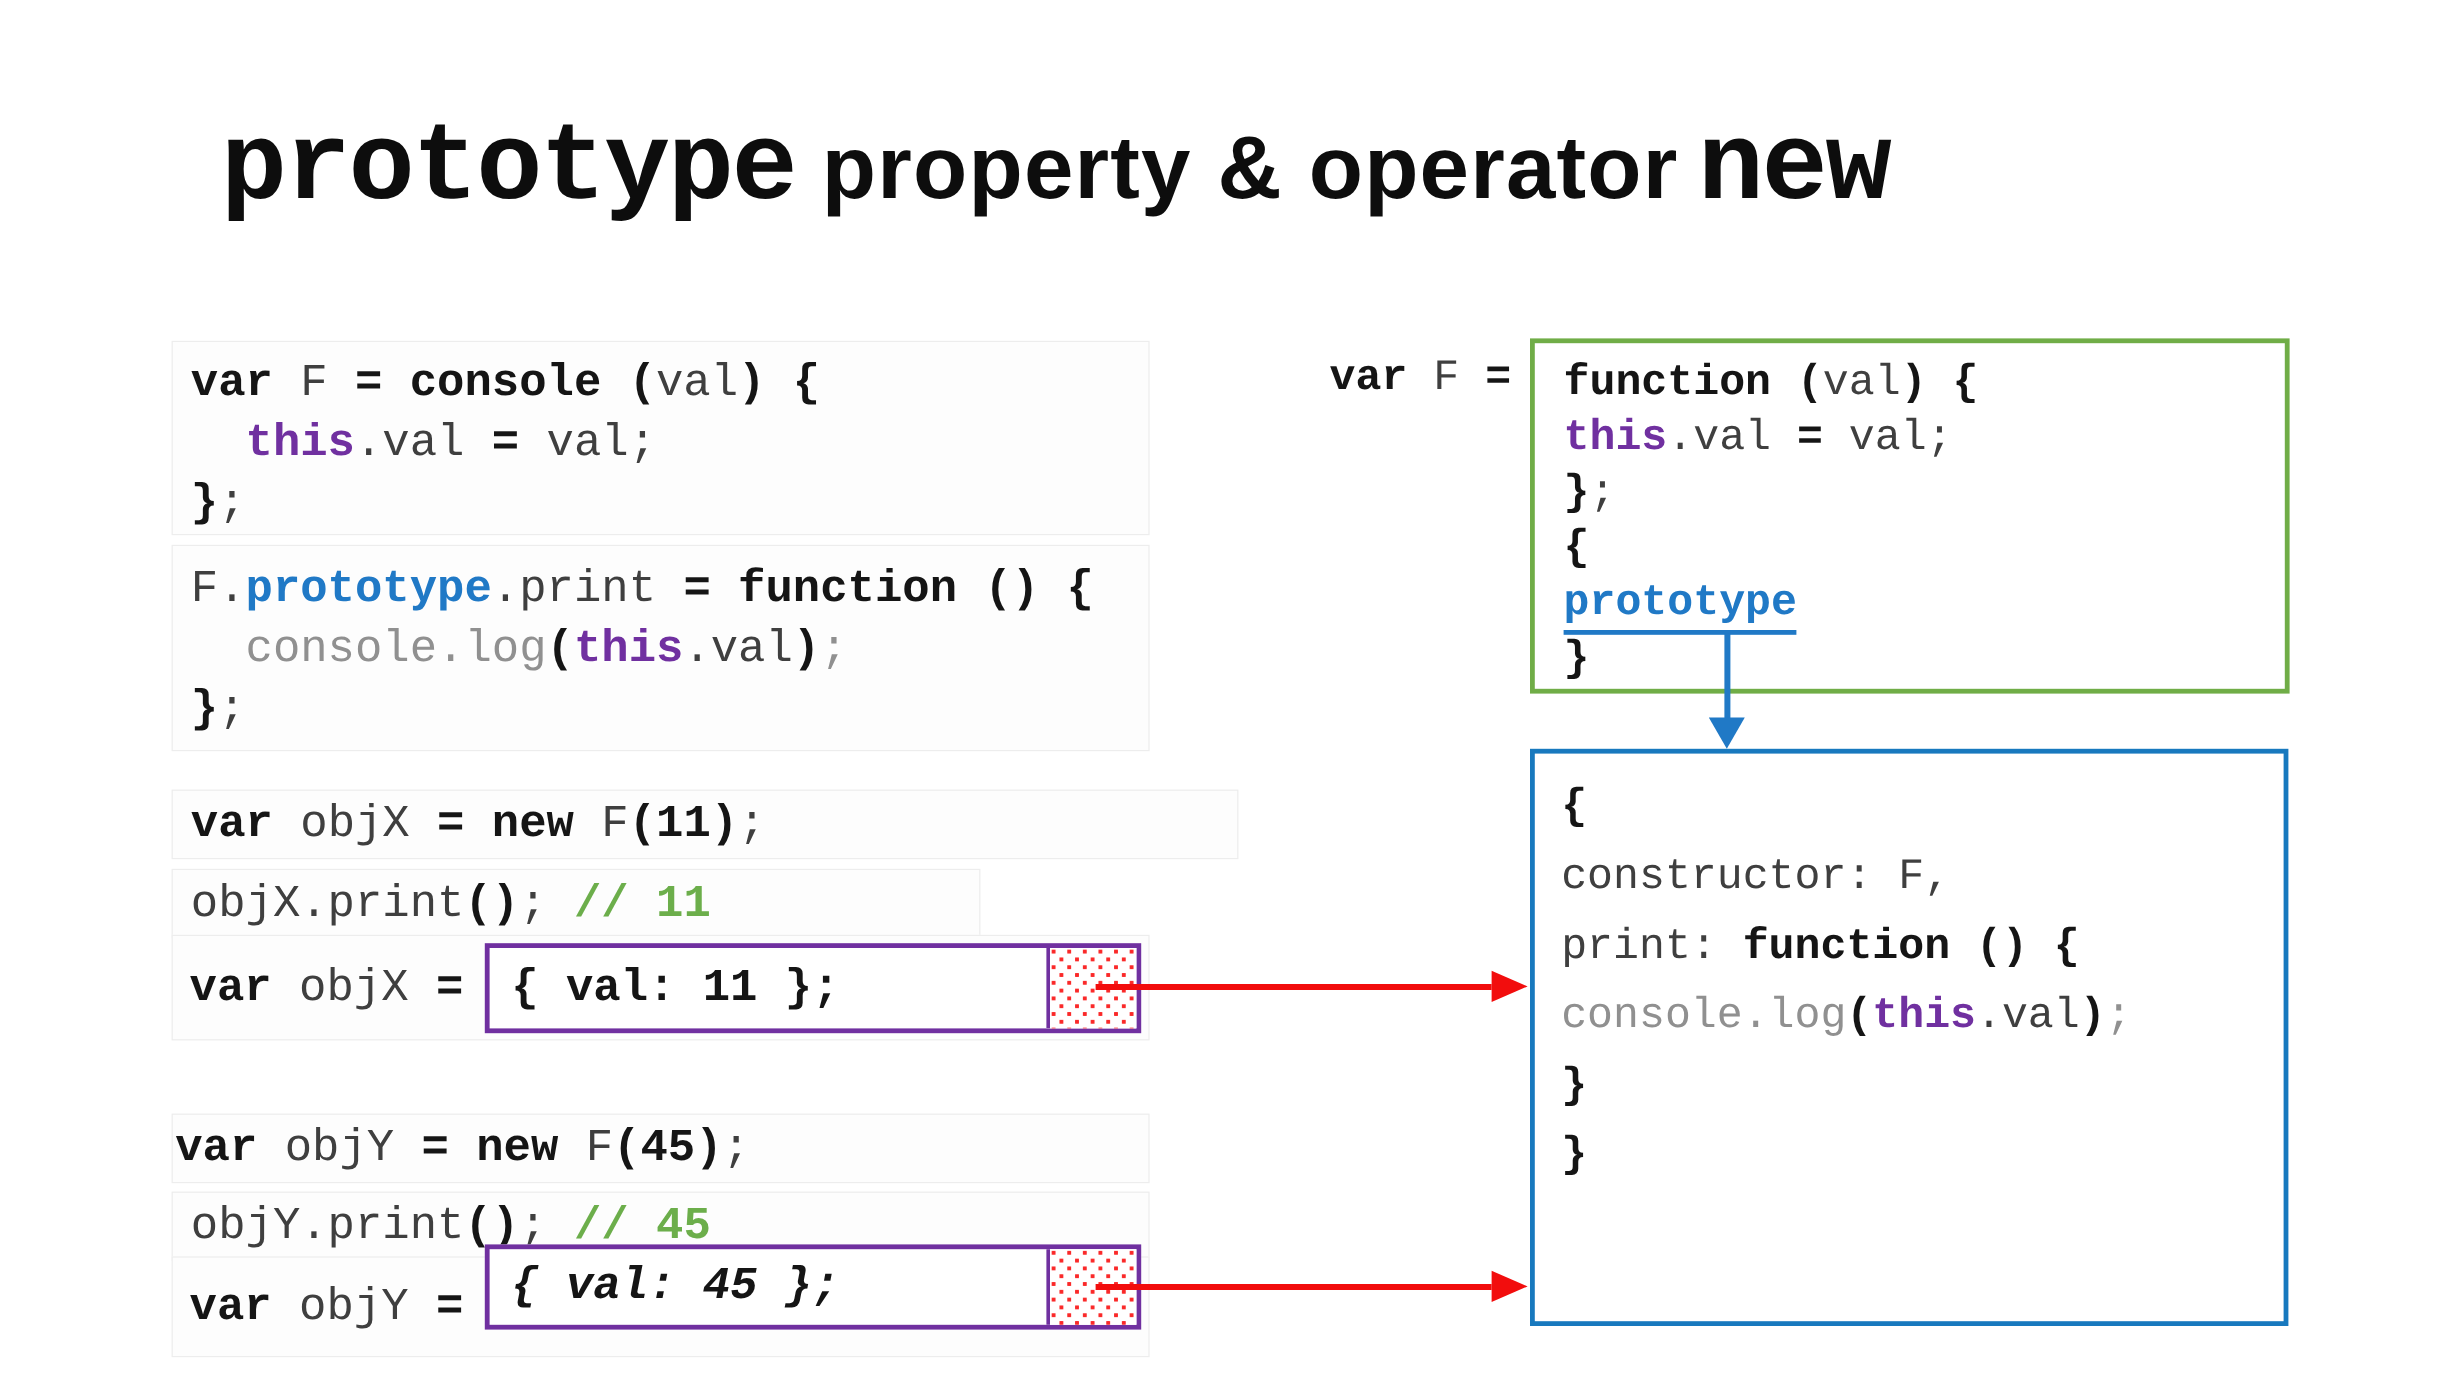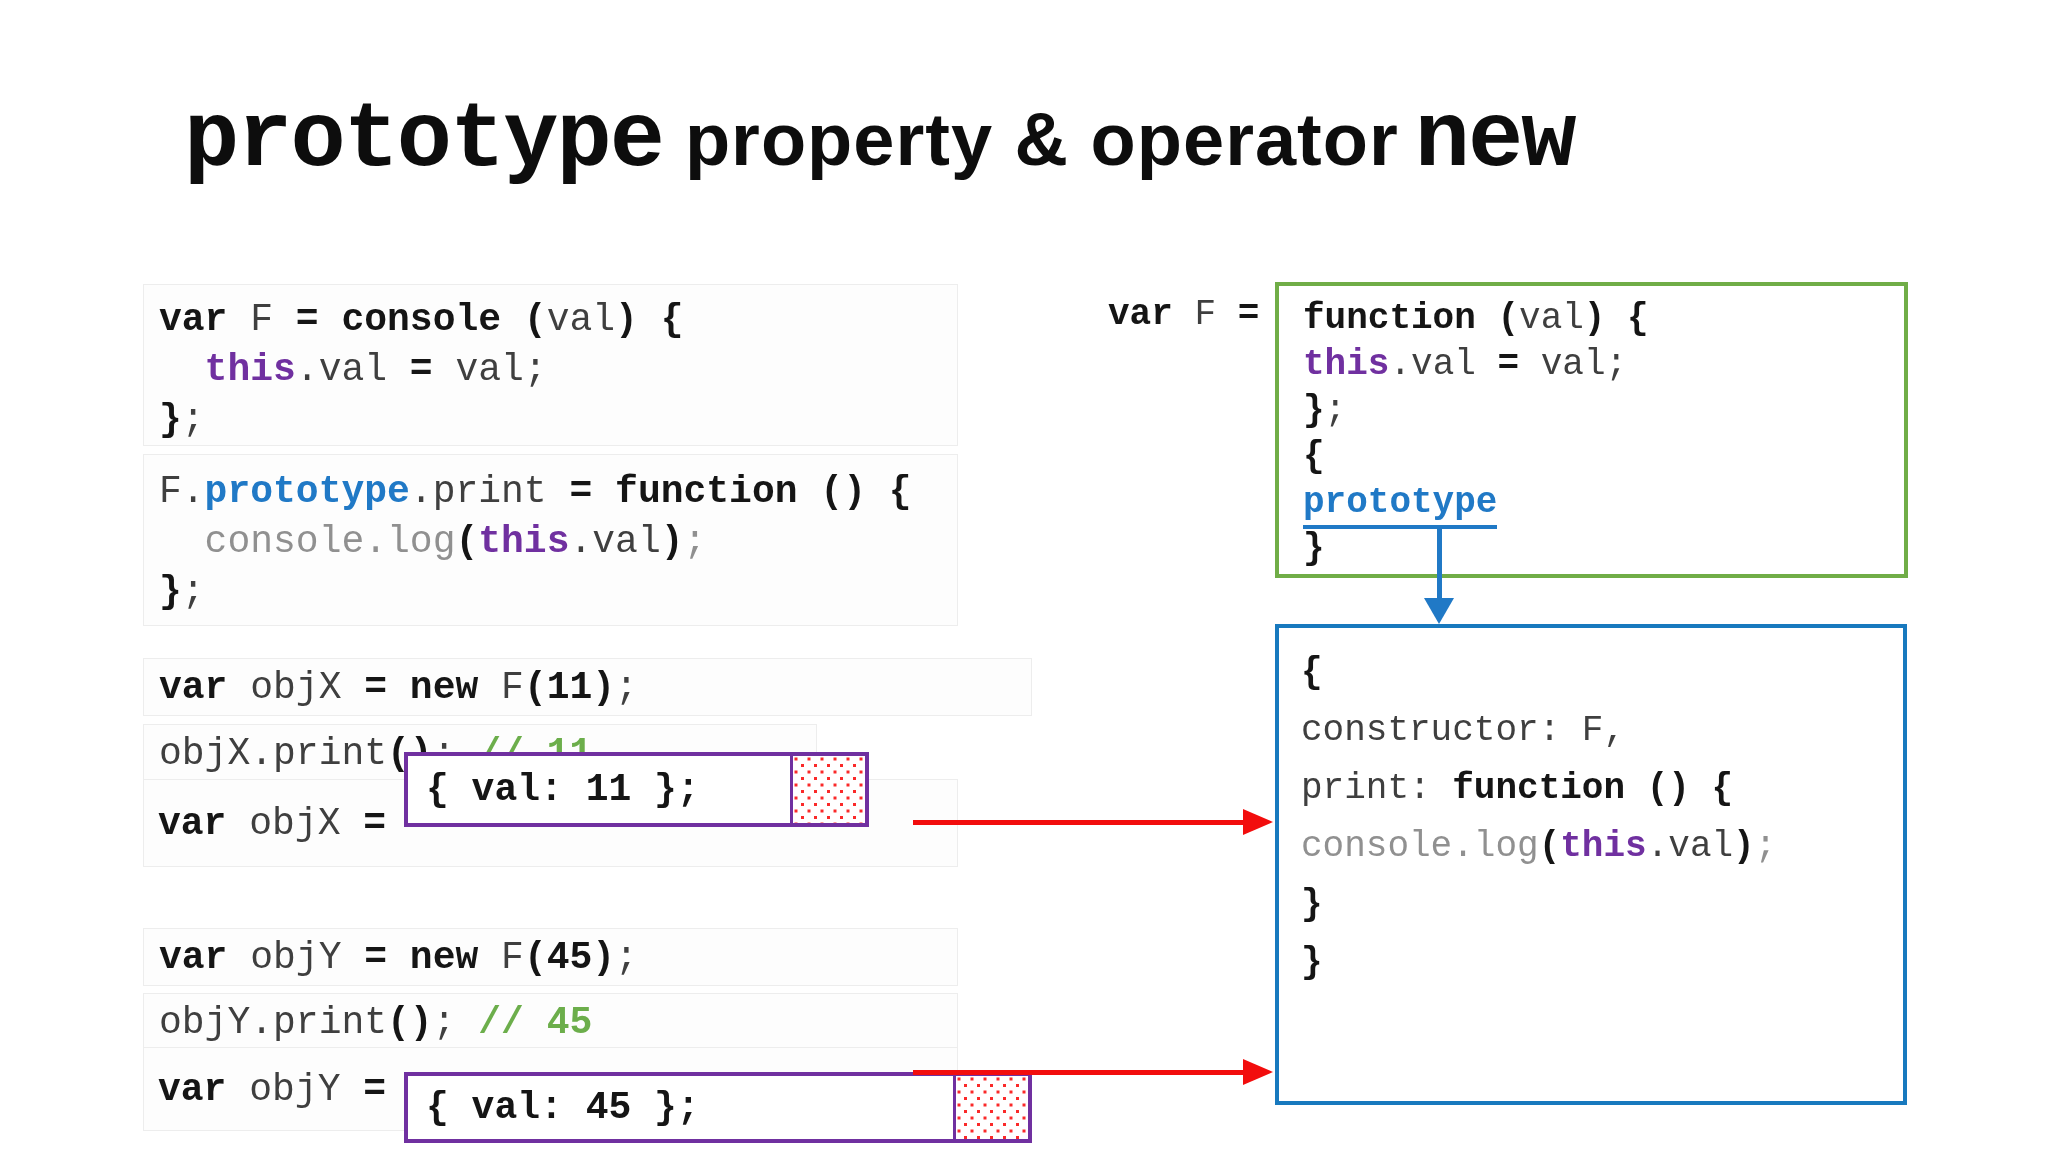--- a/index.html
+++ b/index.html
@@ -77,36 +77,36 @@
   <div class="codebg code" style="left:143px;top:658px;width:889px;height:58px;padding:4px 0 0 15px;">
       <div class="ln"><span class="b">var </span><span class="g">objX </span><span class="b">= new </span><span class="g">F</span><span class="b">(11)</span><span class="g">;</span></div>
     </div>
 
   <div class="codebg code" style="left:143px;top:724px;width:674px;height:58px;padding:4px 0 0 15px;">
       <div class="ln"><span class="g">objX.print</span><span class="b">()</span><span class="g">; </span><span class="c">// 11</span></div>
     </div>
 
   <div class="codebg" style="left:143px;top:779px;width:815px;height:88px;"></div>
   <div class="rowlabel code" style="left:158px;top:786px;height:75px;"><span class="b">var </span><span class="g">objX </span><span class="b">=</span></div>
-  <div class="valbox" style="left:404px;top:752px;width:465px;height:75px;">
+  <div class="valbox" style="left:404px;top:786px;width:547px;height:75px;">
     <div class="vtext"><span class="b">{ val: 11 };</span></div>
     <div class="dotcell"></div>
   </div>
 
-  <div class="codebg code" style="left:143px;top:928px;width:815px;height:58px;padding:4px 0 0 15px;">
+  <div class="codebg code" style="left:143px;top:928px;width:815px;height:58px;padding:4px 0 0 2px;">
       <div class="ln"><span class="b">var </span><span class="g">objY </span><span class="b">= new </span><span class="g">F</span><span class="b">(45)</span><span class="g">;</span></div>
     </div>
 
   <div class="codebg code" style="left:143px;top:993px;width:815px;height:58px;padding:4px 0 0 15px;">
       <div class="ln"><span class="g">objY.print</span><span class="b">()</span><span class="g">; </span><span class="c">// 45</span></div>
     </div>
 
   <div class="codebg" style="left:143px;top:1047px;width:815px;height:84px;"></div>
   <div class="rowlabel code" style="left:158px;top:1054px;height:71px;"><span class="b">var </span><span class="g">objY </span><span class="b">=</span></div>
-  <div class="valbox" style="left:404px;top:1072px;width:628px;height:71px;">
+  <div class="valbox" style="left:404px;top:1037px;width:547px;height:71px;font-style:italic;">
     <div class="vtext"><span class="b">{ val: 45 };</span></div>
     <div class="dotcell"></div>
   </div>
 
   <div id="varFLabel"><span class="b">var </span><span class="g">F </span><span class="b">=</span></div>
 
   <div id="greenBox">
     <div class="inner">
         <div class="ln"><span class="b">function (</span><span class="g">val</span><span class="b">) {</span></div>
         <div class="ln"><span>  </span><span class="p">this</span><span class="g">.val </span><span class="b">= </span><span class="g">val;</span></div>

